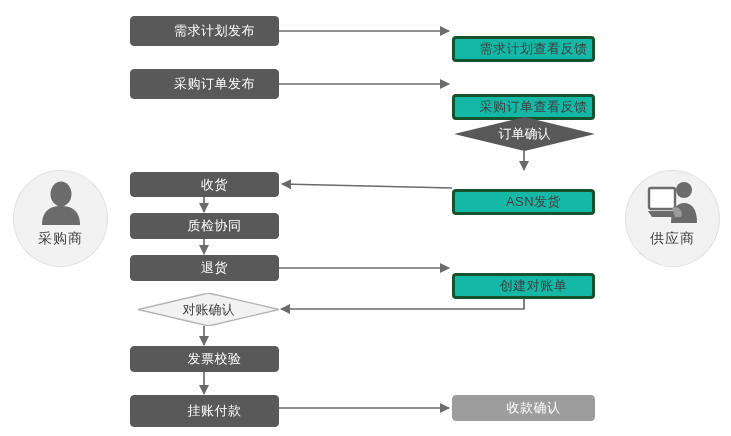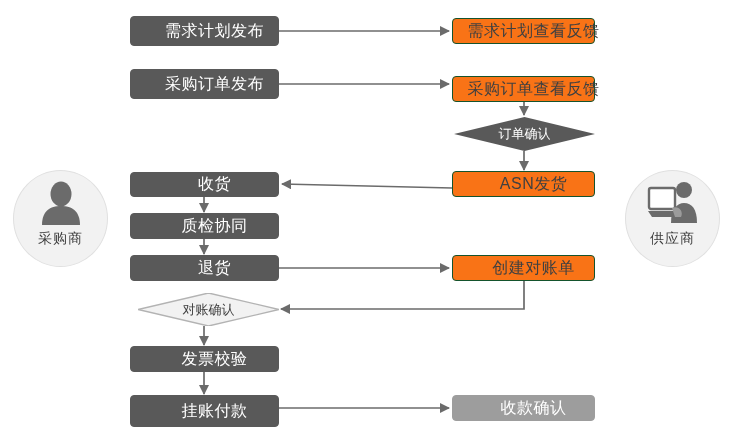--- a/index.html
+++ b/index.html
@@ -3,29 +3,29 @@
 <meta charset="utf-8">
 <style>
   html,body{margin:0;padding:0;background:#ffffff;}
   body{font-family:"Liberation Sans","DejaVu Sans",sans-serif;}
   #canvas{position:relative;width:731px;height:436px;background:#ffffff;overflow:hidden;}
 
   .node{
     position:absolute;
     box-sizing:border-box;
     display:flex;align-items:center;justify-content:center;
-    font-size:16px;
+    font-size:13px;
     letter-spacing:.5px;
     white-space:nowrap;
     border-radius:4px;
     padding-left:20px;
   }
   .node.dark{background:#595959;color:#ffffff;border:1px solid #595959;}
   .node.mid{background:#9d9d9d;color:#ffffff;border:1px solid #9d9d9d;}
-  .node.light{background:#f97316;color:#404040;border:1px solid #14532d;}
+  .node.light{background:#14b8a6;color:#404040;border:3px solid #14532d;margin-top:18px;}
 
   .diamond{
     position:absolute;
     display:flex;align-items:center;justify-content:center;
     font-size:13px;white-space:nowrap;
     background:transparent;
   }
   .diamond > .dlabel{position:relative;z-index:2;}
   .diamond > svg{position:absolute;left:0;top:0;width:100%;height:100%;z-index:1;}
   .diamond.dark .dlabel{color:#ffffff;font-family:Liberation Mono, monospace;}

